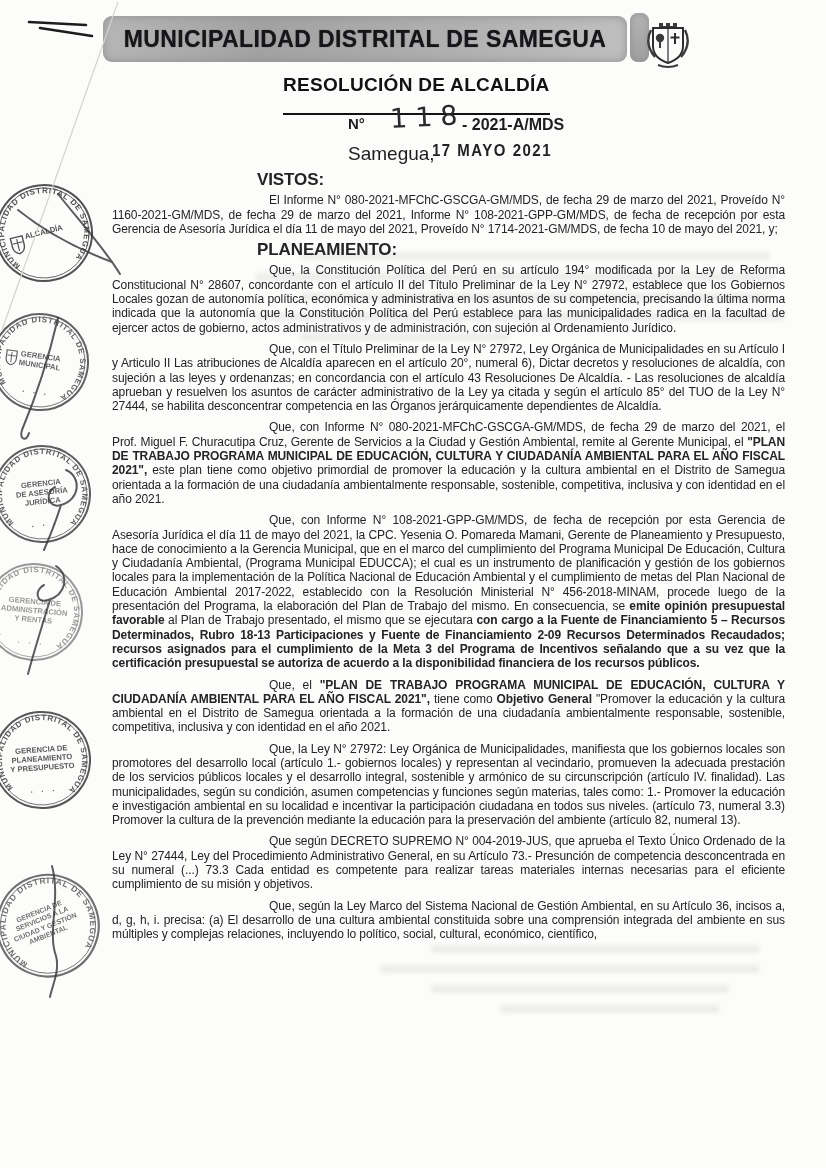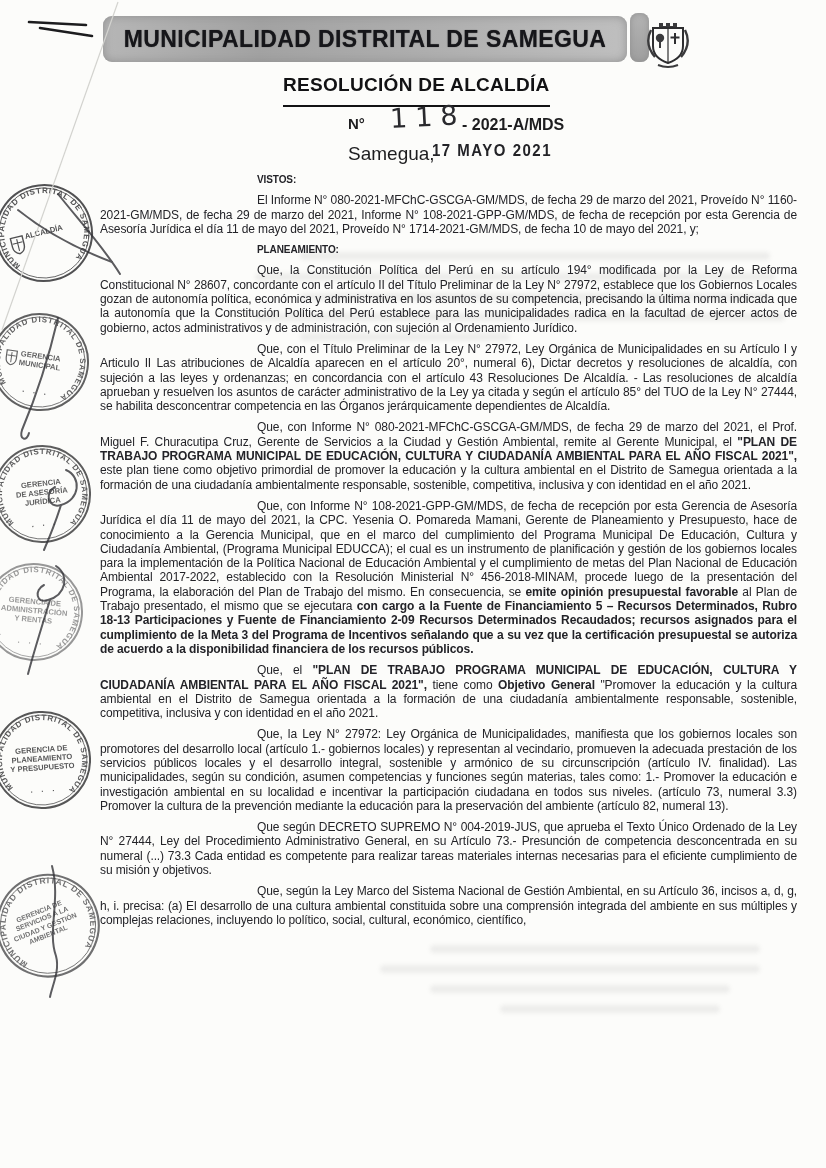--- a/index.html
+++ b/index.html
@@ -8,33 +8,33 @@
   
   .banner{position:absolute;left:103px;top:16px;width:524px;height:46px;border-radius:9px;
           background:linear-gradient(93deg,#b6b6b6 0%,#a2a2a2 30%,#aeaeae 62%,#bfbfbf 100%);
           box-shadow:inset 0 0 10px #8f8f8f;display:flex;align-items:center;justify-content:center;z-index:2;}
   .banner span{font-weight:bold;font-size:23px;letter-spacing:.4px;color:#16161a;text-shadow:0 0 1px #444;}
   .banner-blob{position:absolute;left:630px;top:13px;width:19px;height:49px;border-radius:8px;
           background:linear-gradient(#b3b3b3,#9f9f9f);box-shadow:inset 0 0 6px #8f8f8f;z-index:2;}
   .coat{position:absolute;left:645px;top:15px;z-index:2;}
   
   .doc-title{position:absolute;left:283px;top:74px;font-weight:bold;font-size:19px;letter-spacing:.3px;
-          color:#121214;border-bottom:2.6px solid #121214;padding-bottom:9px;z-index:4;}
+          color:#121214;border-bottom:2.6px solid #121214;padding-bottom:17px;z-index:4;}
   .num-label{position:absolute;left:348px;top:115px;font-weight:bold;font-size:15px;z-index:4;}
   .num-hand{position:absolute;left:390px;top:101px;font-family:"DejaVu Sans",sans-serif;font-size:27px;
           letter-spacing:8px;color:#2a2a2e;transform:rotate(-3deg);z-index:4;}
   .num-suffix{position:absolute;left:462px;top:116px;font-weight:bold;font-size:16px;z-index:4;}
   .place{position:absolute;left:348px;top:143px;font-size:19px;z-index:4;}
   .date-stamp{position:absolute;left:432px;top:140px;font-weight:bold;font-size:15px;letter-spacing:1.5px;
           color:#232327;transform:scaleY(1.12);transform-origin:left top;z-index:4;}
   
   .doc-body{position:absolute;left:100px;top:170px;width:697px;z-index:2;
           font-size:12px;line-height:14.3px;letter-spacing:-0.1px;text-align:justify;color:#232328;}
-  .doc-body p{margin:0 0 7px;text-indent:157px;}
-  .doc-body p.h{font-weight:bold;font-size:10px;margin:3px 0 6px;}
+  .doc-body p{margin:0 12px 7px;text-indent:157px;}
+  .doc-body p.h{font-weight:bold;font-size:17px;margin:3px 0 6px;}
   .seg-b{font-weight:bold;}
   
   .stampwrap{position:absolute;width:104px;height:104px;z-index:3;mix-blend-mode:multiply;}
   .stampwrap svg{position:absolute;left:0;top:0;}
   .ring{fill:none;stroke:#3a3a3c;stroke-width:2;}
   .ring.thin{stroke-width:.8;}
   .ringtext{font-family:"Liberation Sans",sans-serif;font-size:8px;font-weight:bold;fill:#3a3a3c;letter-spacing:.8px;}
   .stamp-center{position:absolute;left:50%;top:50%;transform:translate(-50%,-52%);width:74px;
           display:flex;flex-direction:column;align-items:center;gap:1px;
           font-size:7.6px;font-weight:bold;color:#3a3a3c;text-align:center;white-space:pre-line;line-height:1.18;}

